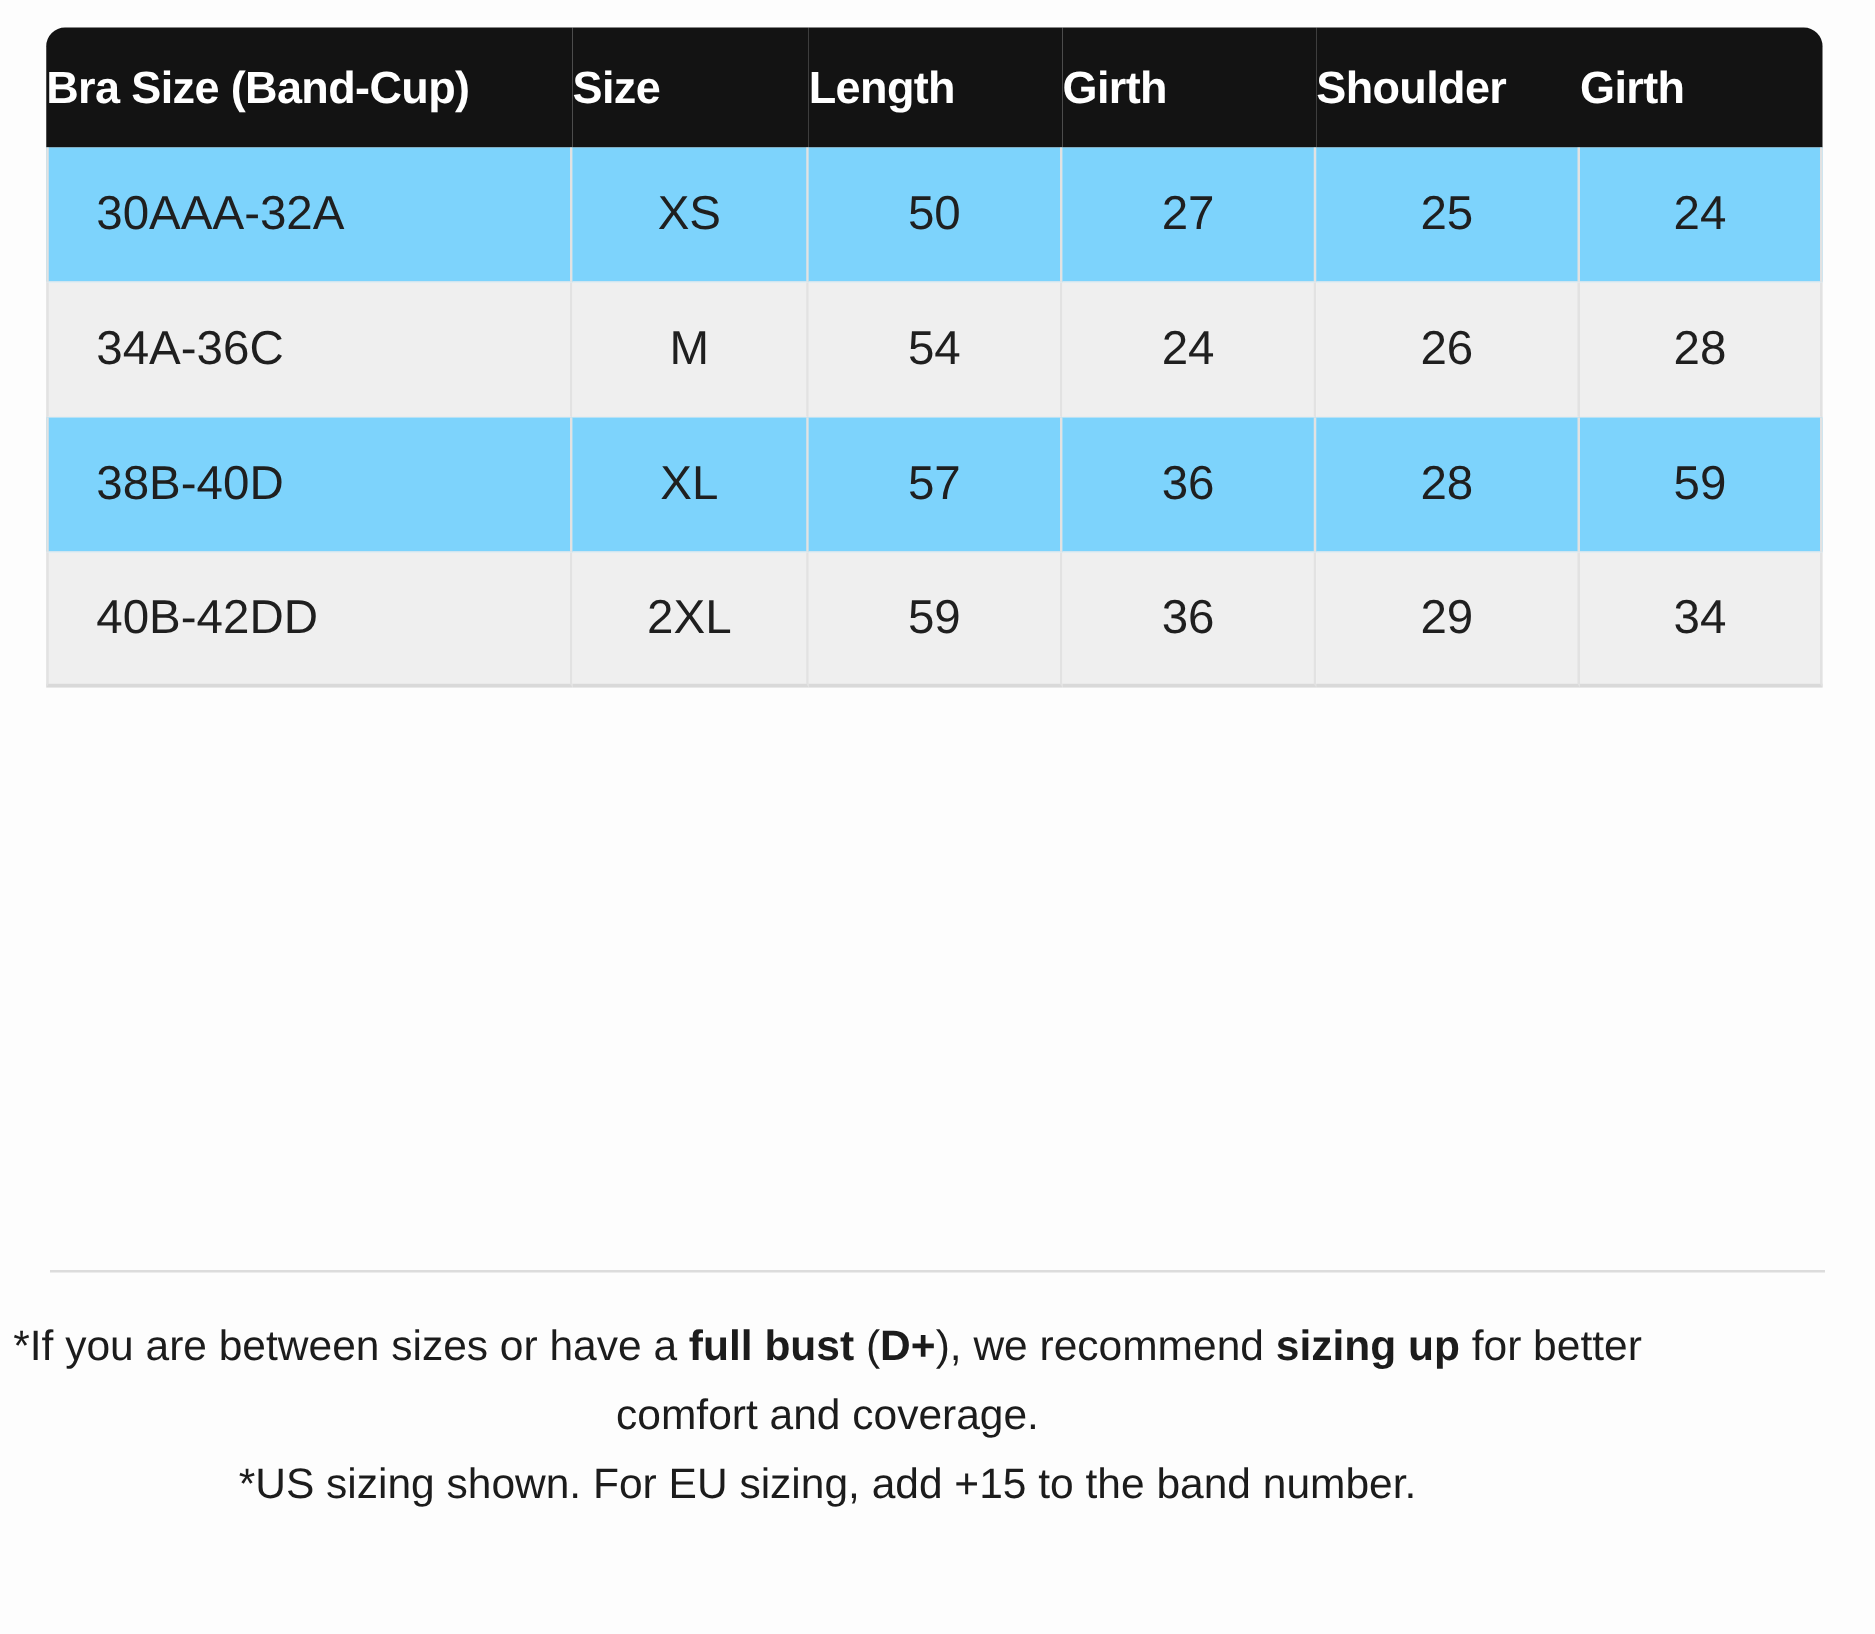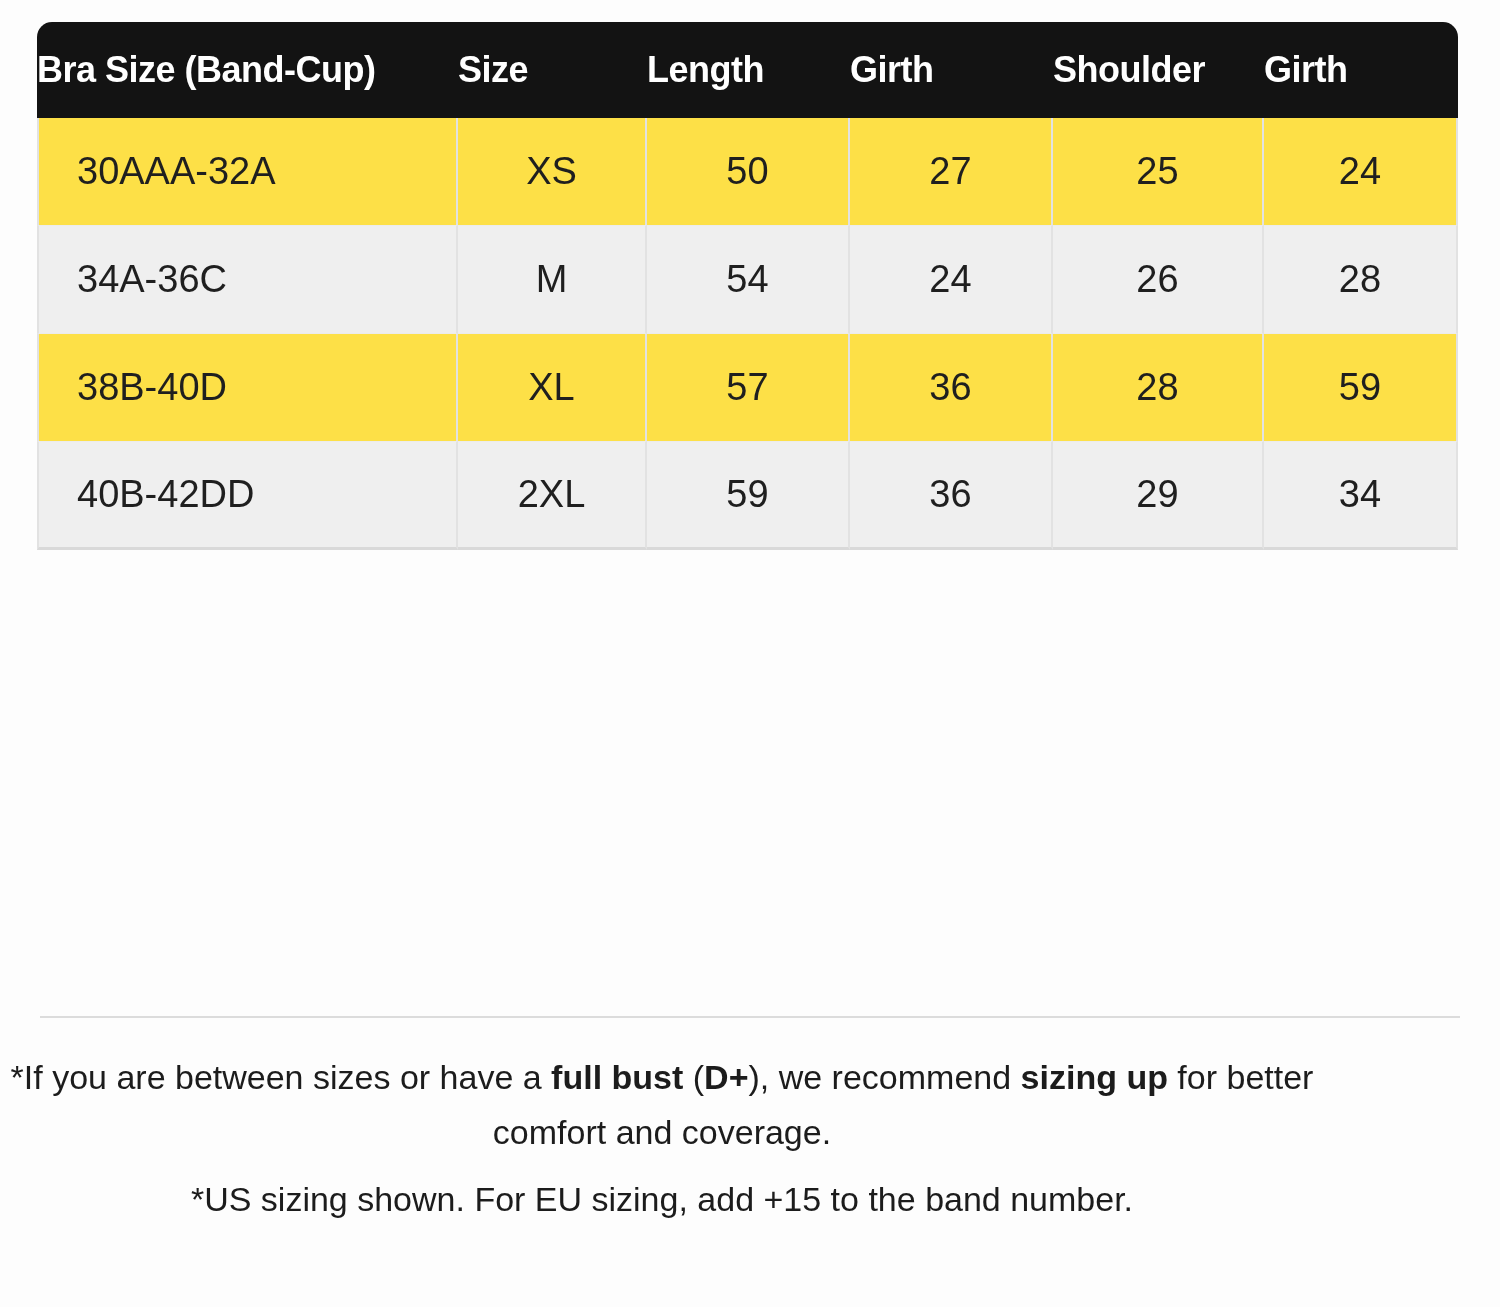--- a/index.html
+++ b/index.html
@@ -38,21 +38,21 @@
   }
   .size-table th:last-child {
     border-top-right-radius: 15px;
   }
   .size-table td {
     font-size: 38px;
     height: 108px;
     text-align: center;
     vertical-align: middle;
     padding: 0;
-    background: #fde047;
+    background: #7dd3fc;
     border-right: 2px solid #e2e2e2;
     border-bottom: 1px solid #ececec;
     color: #1f1f1f;
   }
   .size-table td:first-child {
     text-align: left;
     padding-left: 38px;
     border-left: 2px solid #e2e2e2;
   }
   .size-table tbody tr:nth-child(even) td {
@@ -77,21 +77,21 @@
     text-align: center;
     font-size: 34px;
     line-height: 1.62;
     color: #1c1c1c;
   }
   .note1 {
     max-width: 1330px;
     margin: 0 auto;
   }
   .note2 {
-    margin: 12px auto;
+    margin: 0 auto;
   }
   .b { font-weight: 700; }
 </style>
 </head>
 <body>
 
 <table class="size-table">
   <colgroup>
     <col style="width:421px">
     <col style="width:189px">

